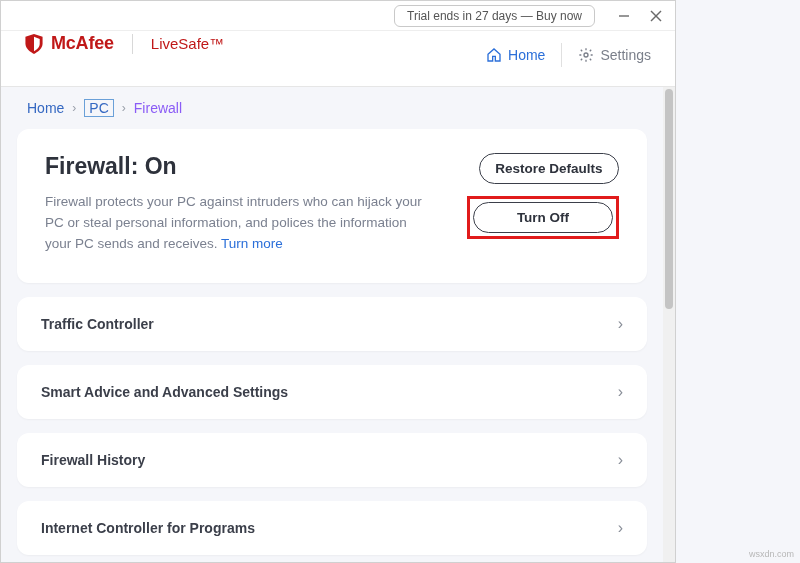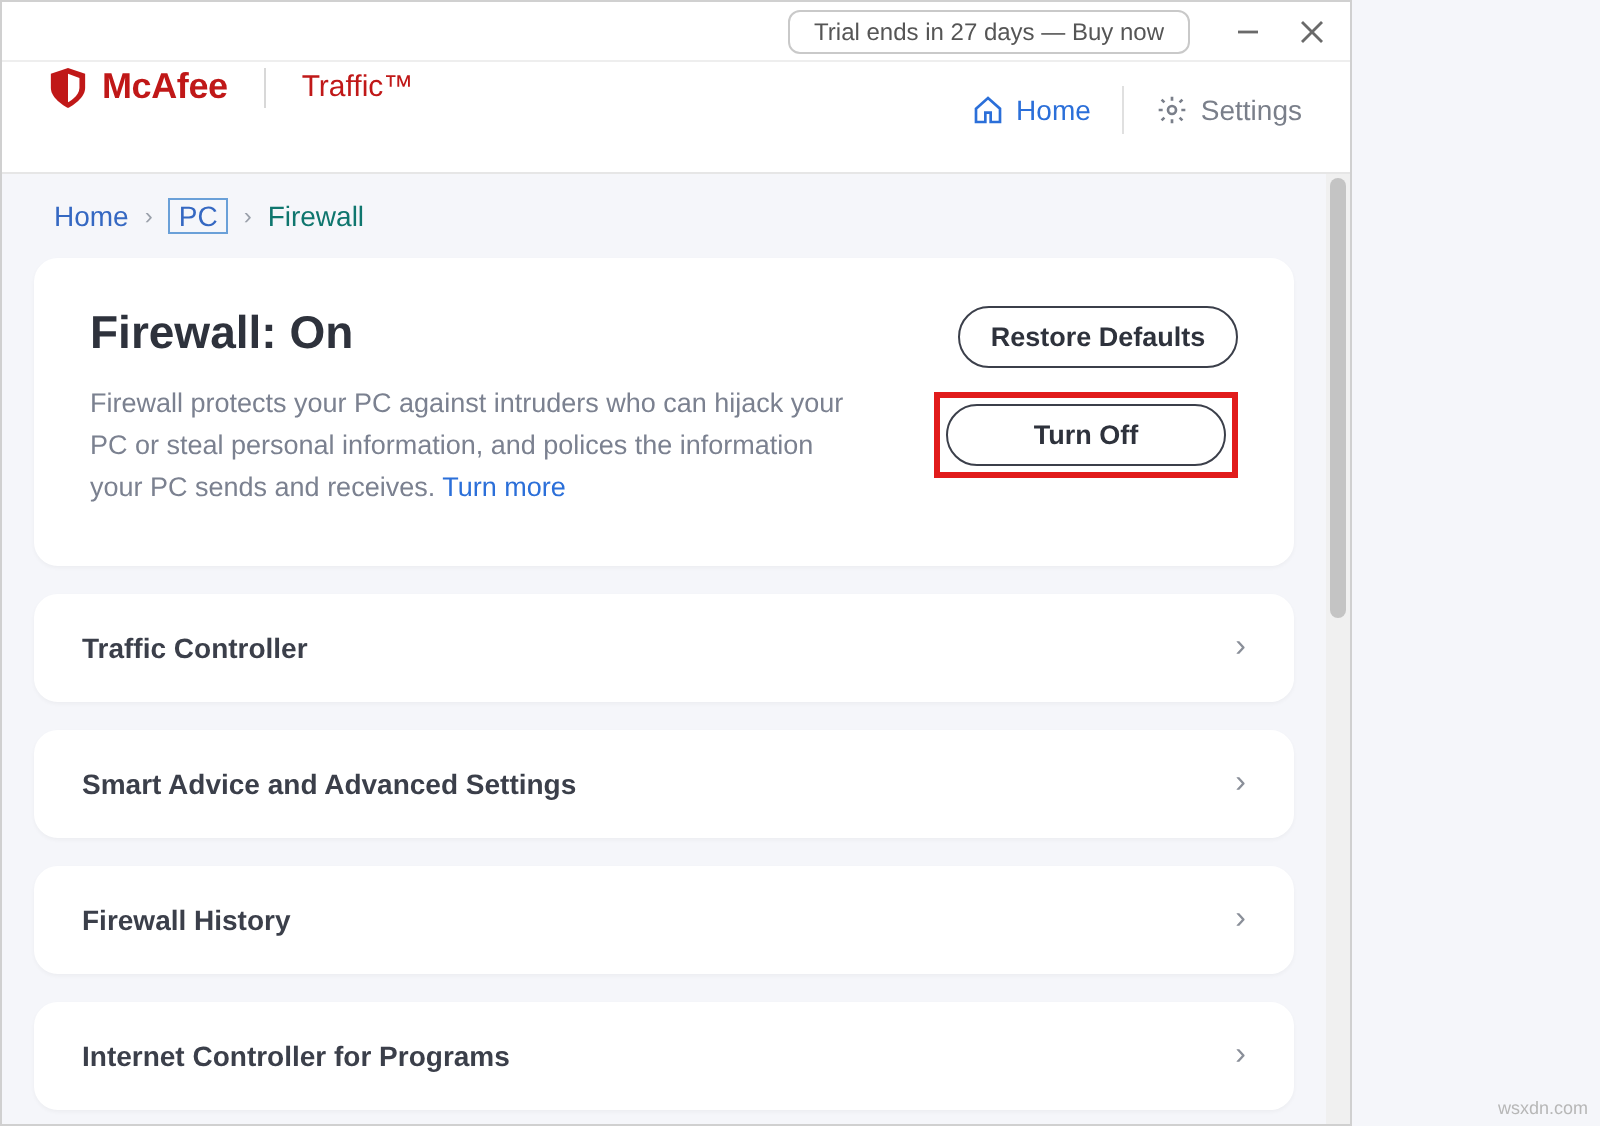--- a/index.html
+++ b/index.html
@@ -122,21 +122,21 @@
       padding: 12px 10px 12px 10px;
       font-size: 14px;
     }
     .crumb-link { color: #3568c2; cursor: pointer; }
     .crumb-pc {
       color: #3568c2; cursor: pointer;
       border: 1px solid #6aa0d8;
       padding: 0 4px;
     }
     .crumb-sep { color: #9aa0aa; font-size: 12px; }
-    .crumb-current { color: #0f766e; }
+    .crumb-current { color: #8b5cf6; }
     .card {
       background: #fff;
       border-radius: 12px;
       box-shadow: 0 1px 2px rgba(0,0,0,0.04);
       margin-bottom: 14px;
     }
     .main-card {
       padding: 24px 28px 28px 28px;
       display: flex;
       justify-content: space-between;
@@ -224,21 +224,21 @@
   </div>
 
   <div class="brandrow">
     <div class="brand-left">
       <svg class="shield" viewBox="0 0 24 28">
         <path d="M12 0 L24 4 V14 C24 22 12 28 12 28 C12 28 0 22 0 14 V4 Z" fill="#c01818"></path>
         <path d="M12 4 L20 7 V14 C20 20 12 24 12 24 V4 Z" fill="#fff"></path>
       </svg>
       <span class="mcafee-text">McAfee</span>
       <span class="brand-divider"></span>
-      <span class="livesafe">Traffic™</span>
+      <span class="livesafe">LiveSafe™</span>
     </div>
     <div class="nav-right">
       <div class="nav-item nav-home">
         <svg width="16" height="16" viewBox="0 0 24 24">
             <path d="M3 11 L12 3 L21 11 V21 H14 V14 H10 V21 H3 Z" fill="none" stroke="#2b6fd9" stroke-width="2"></path>
           </svg>
         <span>Home</span>
       </div>
       <div class="nav-sep"></div>
       <div class="nav-item nav-settings">

